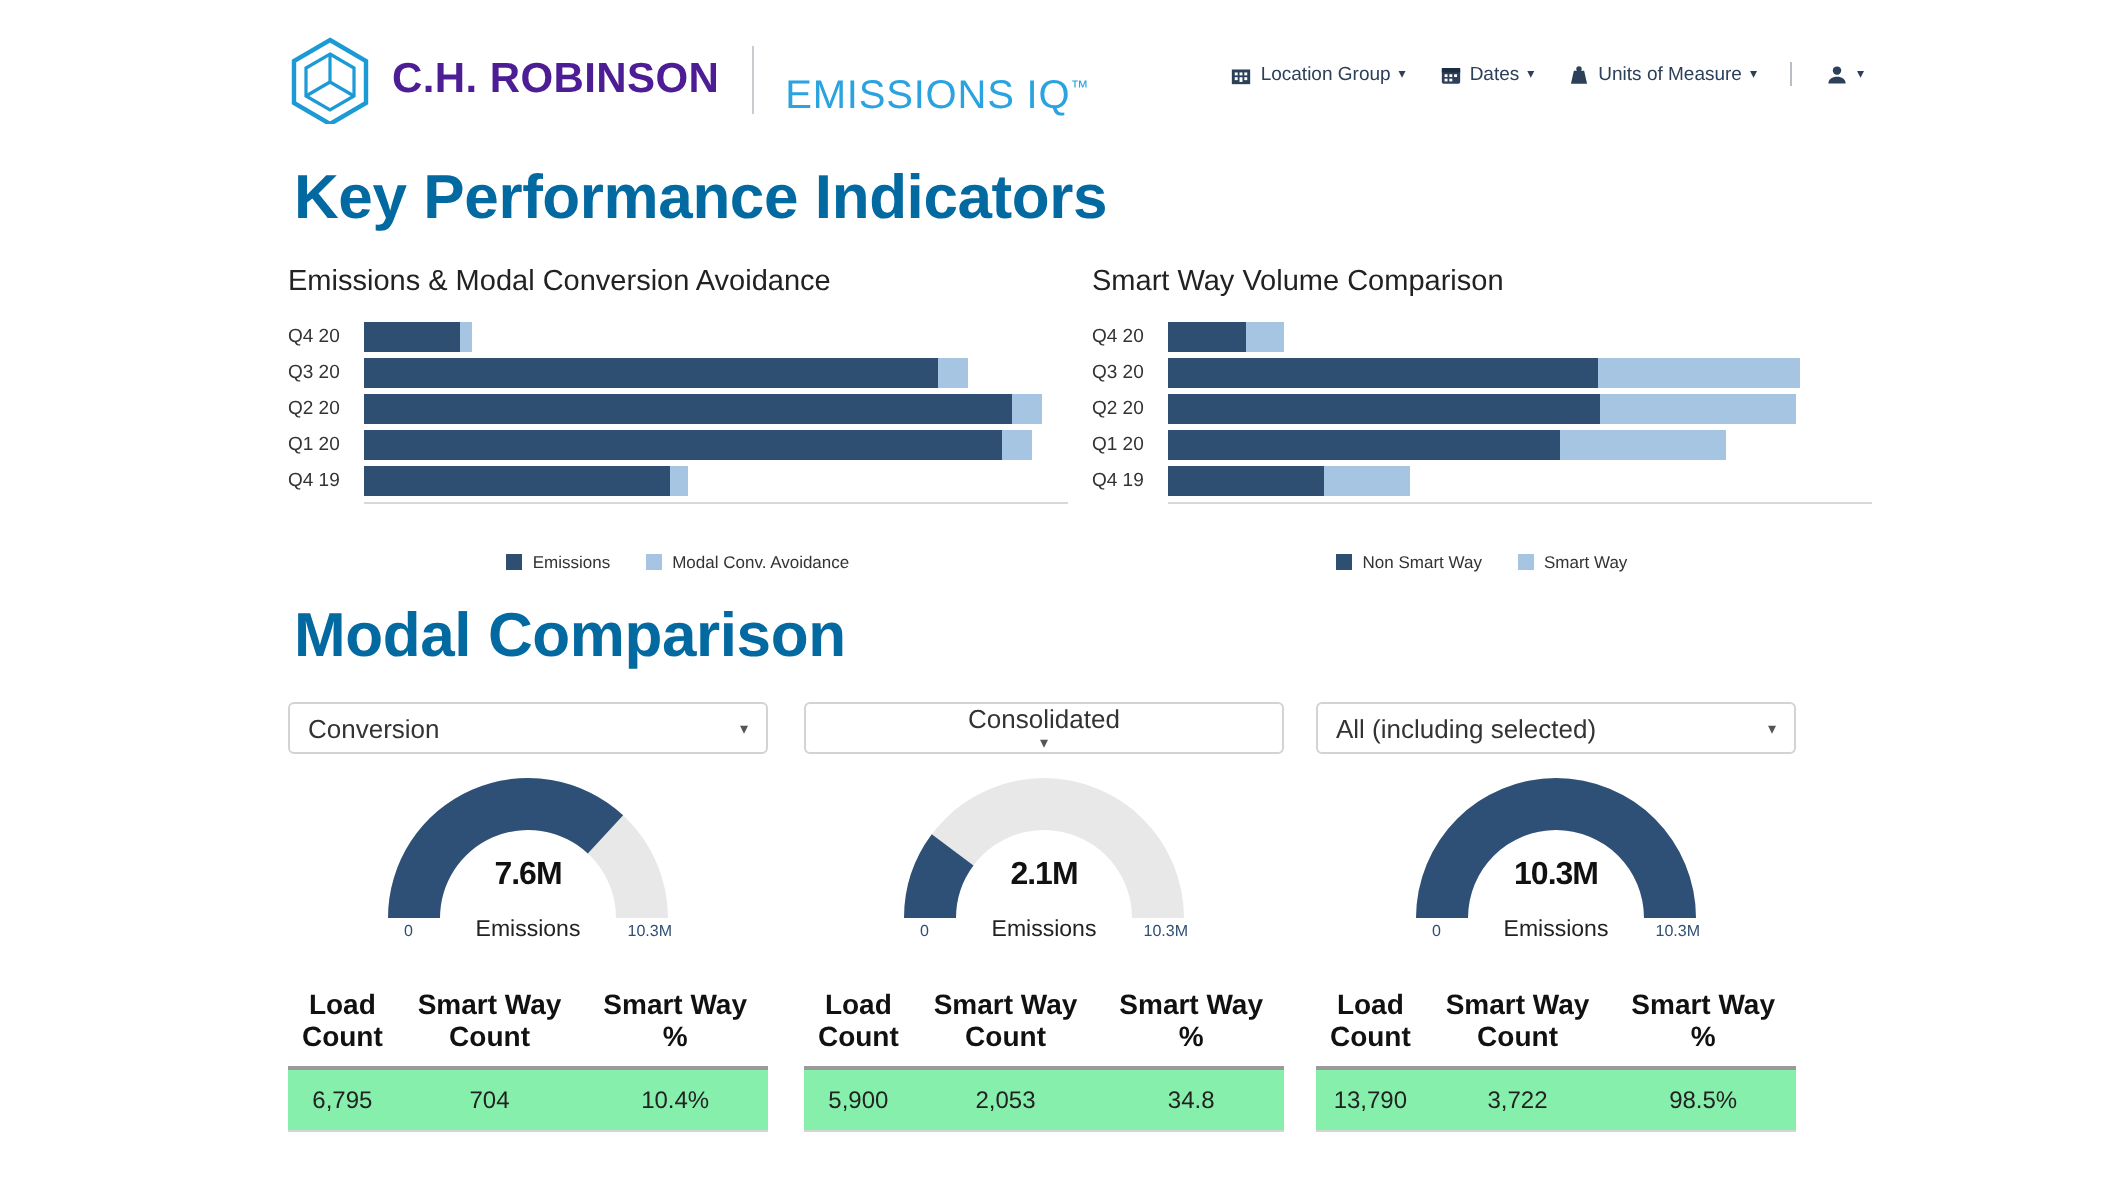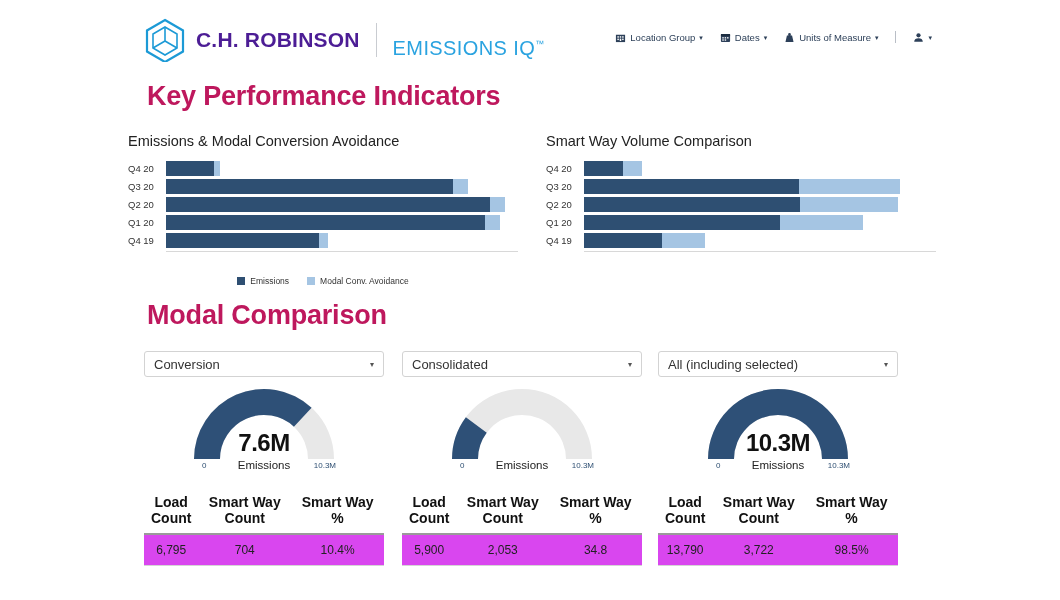--- a/index.html
+++ b/index.html
@@ -33,28 +33,28 @@
     font-size: 9.5px; color: #2d4059;
   }
   .topnav-item { display: flex; align-items: center; gap: 4px; white-space: nowrap; cursor: pointer; }
   .topnav-item svg { display: block; }
   .caret { font-size: 7px; line-height: 1; }
   .nav-sep { width: 1px; height: 12px; background: #b9bec6; }
 
   
   .h1 {
     position: absolute; left: 147px;
-    font-size: 27px; font-weight: bold; color: #be185d; letter-spacing: -0.2px;
+    font-size: 31px; font-weight: bold; color: #0369a1; letter-spacing: -0.2px;
   }
   #kpi-title { top: 81px; }
   #modal-title { top: 300px; }
 
   
   .chart-panel { position: absolute; }
-  #chart1 { left: 128px; top: 133px; width: 390px; }
+  #chart1 { left: 144px; top: 133px; width: 390px; }
   #chart2 { left: 546px; top: 133px; width: 390px; }
   .chart-title { font-size: 14.5px; color: #222; margin-bottom: 12px; }
   .bar-rows { position: relative; }
   .bar-row { display: flex; align-items: center; height: 15px; margin-bottom: 3px; }
   .bar-cat { width: 38px; font-size: 9.5px; color: #333; text-align: left; }
   .bar-track { position: relative; height: 15px; flex: 1; display: flex; }
   .seg { height: 15px; }
   .seg-dark { background: #2e4f72; }
   .seg-light { background: #a5c5e3; }
   .axis-line { height: 1px; background: #d8d8d8; margin-left: 38px; }
@@ -68,34 +68,34 @@
 
   
   .dd {
     position: absolute; height: 26px; border: 1px solid #d3d3d3; border-radius: 3px;
     background: #fff; display: flex; align-items: center;
     padding: 0 9px; font-size: 13px; color: #333; cursor: pointer;
   }
   .dd .dd-label { flex: 1; white-space: nowrap; overflow: hidden; }
   .dd .dd-caret { font-size: 8px; color: #555; }
   #dd1 { left: 144px; top: 351px; width: 240px; }
-  #dd2 { left: 402px; top: 351px; width: 240px; }
+  #dd2 { left: 402px; top: 351px; width: 240px; flex-direction: column; }
   #dd3 { left: 658px; top: 351px; width: 240px; }
 
   
   .card { position: absolute; width: 240px; }
   #card1 { left: 144px; top: 383px; }
   #card2 { left: 402px; top: 383px; }
   #card3 { left: 658px; top: 383px; }
 
   .gauge-wrap { position: relative; width: 240px; height: 97px; }
   .gauge-svg { position: absolute; left: 50%; top: 0; transform: translateX(-50%); }
   .gauge-value {
     position: absolute; left: 0; right: 0; top: 46px;
-    text-align: center; font-size: 24px; font-weight: bold; color: #111;
+    text-align: center; font-size: 16px; font-weight: bold; color: #111;
     letter-spacing: -0.5px;
   }
   .gauge-label {
     position: absolute; left: 0; right: 0; top: 76px;
     text-align: center; font-size: 11.5px; color: #222;
   }
   .gauge-min {
     position: absolute; top: 78px; left: 58px;
     font-size: 8px; color: #2e4f72;
   }
@@ -106,21 +106,21 @@
 
   
   .tbl { width: 240px; margin-top: 10px; border-collapse: collapse; }
   .tbl th {
     font-size: 14px; font-weight: bold; color: #111;
     padding: 4px 2px 7px; text-align: center; line-height: 1.15;
     border-bottom: 2px solid #9a9a9a;
   }
   .tbl td {
     font-size: 12px; color: #222; text-align: center;
-    padding: 8px 2px; background: #d946ef;
+    padding: 8px 2px; background: #86efac;
     border-bottom: 1px solid #d5d5d5;
   }
   .th-2line { white-space: pre-line; }
 </style>
 </head>
 <body>
 
 <div class="page">
 
   <div class="header">
@@ -279,20 +279,30 @@
         </div>
         <div class="bar-row">
           <div class="bar-cat">Q4 19</div>
           <div class="bar-track">
             <div class="seg seg-dark" style="width: 22.1429%;"></div>
             <div class="seg seg-light" style="width: 12.1429%;"></div>
           </div>
         </div>
       </div>
     <div class="axis-line"></div>
+    <div class="legend" id="legend-1">
+        <div class="legend-item">
+          <span class="swatch" style="background: rgb(46, 79, 114);"></span>
+          <span>Non Smart Way</span>
+        </div>
+        <div class="legend-item">
+          <span class="swatch" style="background: rgb(165, 197, 227);"></span>
+          <span>Smart Way</span>
+        </div>
+      </div>
   </div>
 
   <div class="h1" id="modal-title">Modal Comparison</div>
 
   <div class="dd" id="dd1">
     <span class="dd-label">Conversion</span>
     <span class="dd-caret">▾</span>
   </div>
   <div class="dd" id="dd2">
     <span class="dd-label">Consolidated</span>
@@ -338,20 +348,21 @@
   </div>
 
   <div class="card" id="card2">
     <div class="gauge-wrap" id="gauge-3">
         <svg class="gauge-svg" width="148" height="80" viewBox="0 0 148 80">
           <path d="M 4 75.99999999999999 A 70 70 0 0 1 144 76
             L 118 76 A 44 44 0 0 0 30 76 Z" fill="#e8e8e8"></path>
           <path d="M 4 75.99999999999999 A 70 70 0 0 1 17.87499604026125 34.16719074076772
             L 38.72142608244993 49.70509132276828 A 44 44 0 0 0 30 76 Z" fill="#2e5077"></path>
         </svg>
+      <div class="gauge-value">2.1M</div>
       <div class="gauge-label">Emissions</div>
       <div class="gauge-min">0</div>
       <div class="gauge-max">10.3M</div>
     </div>
     <table class="tbl">
       <thead>
           <tr>
         <th class="th-2line">Load
 Count</th>
         <th class="th-2line">Smart Way

